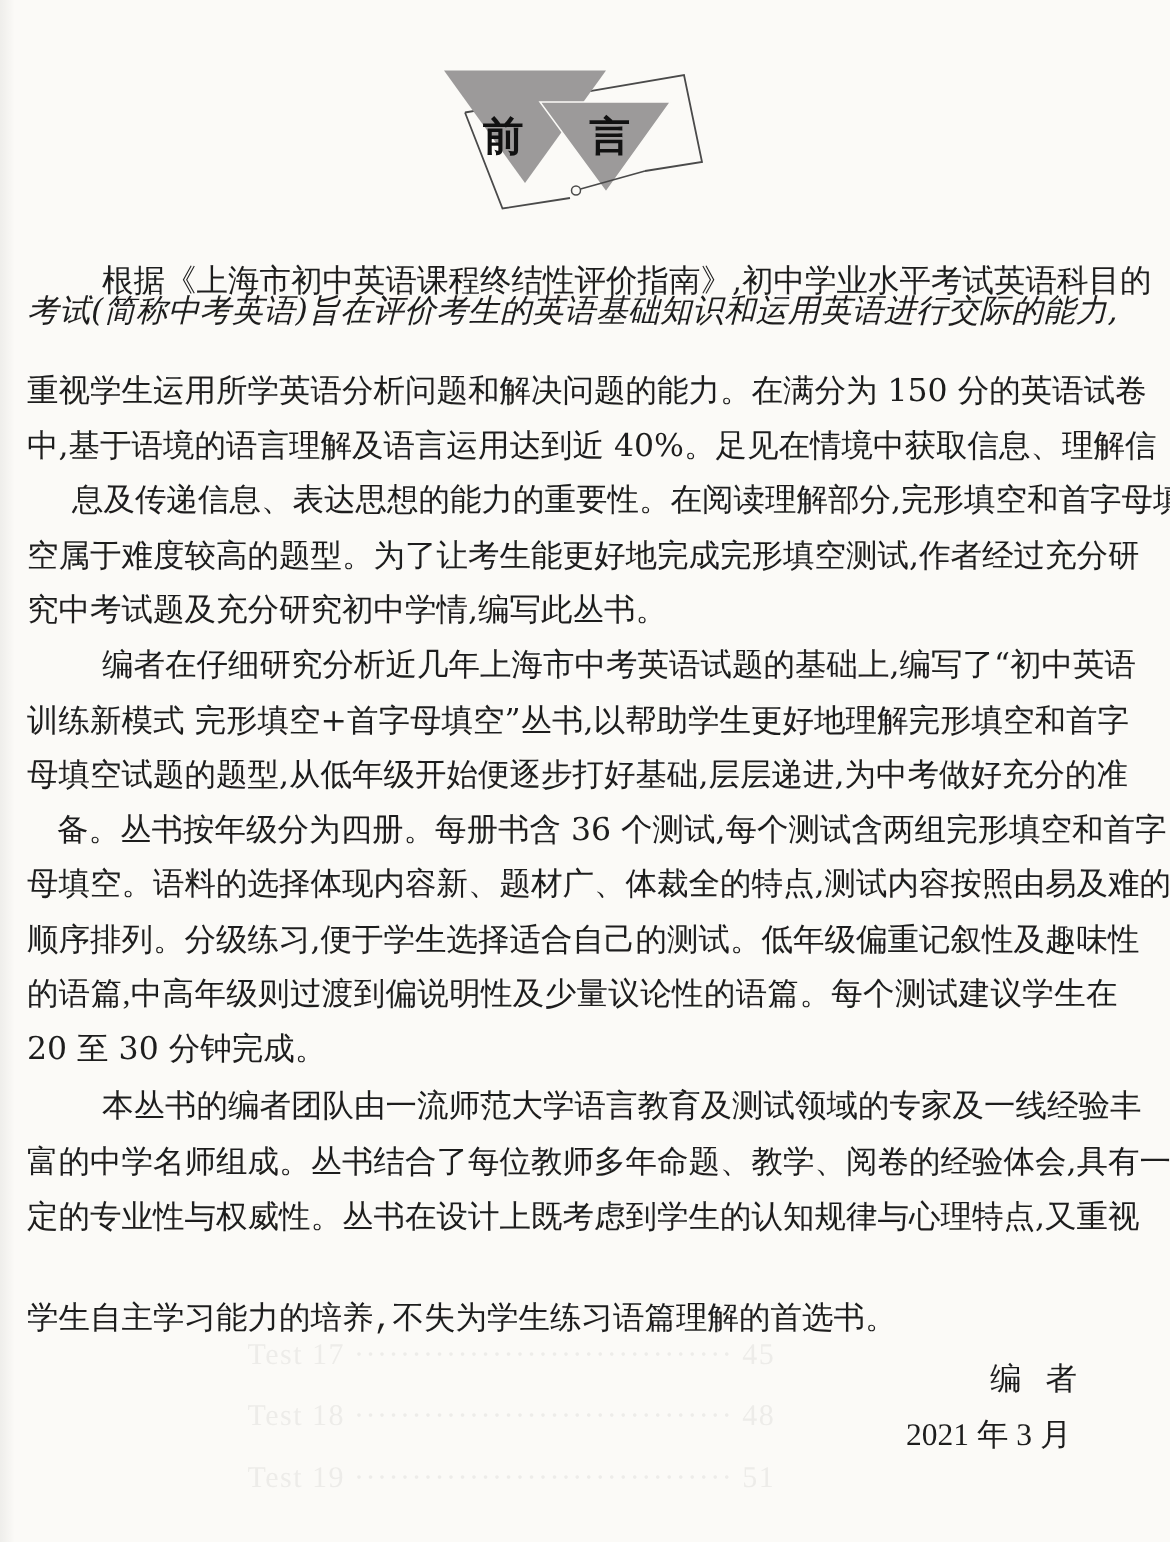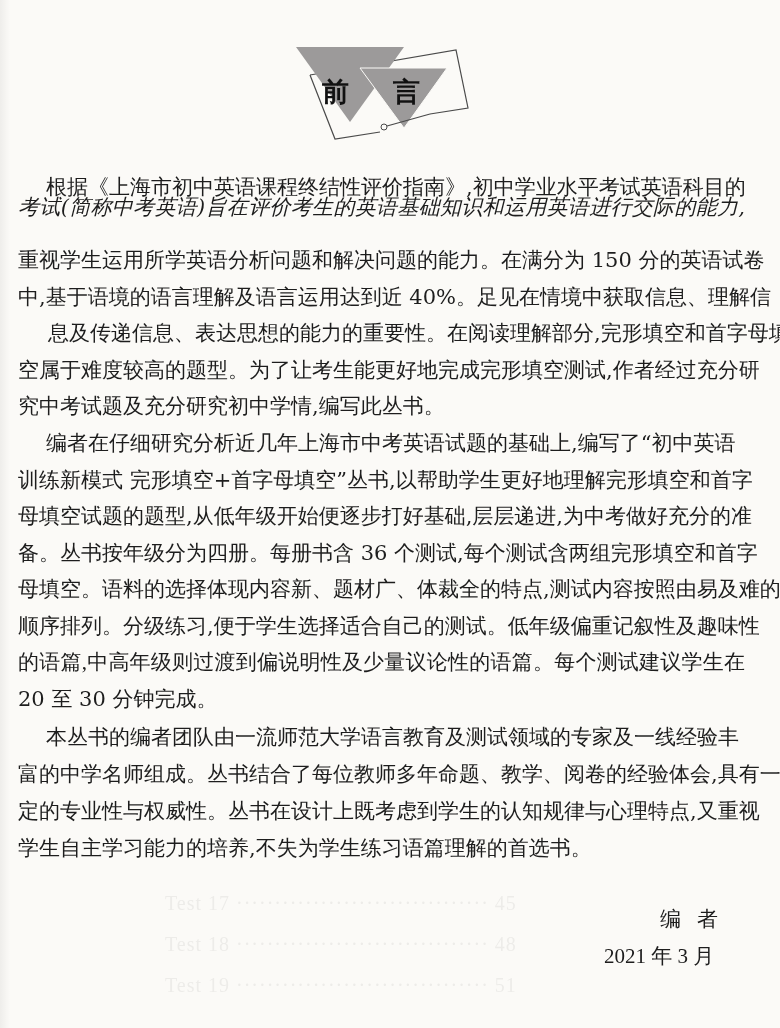--- a/index.html
+++ b/index.html
@@ -64,21 +64,21 @@
     left: 18px;
     width: 727px;
     height: 26px;
     font-size: 21px;
     line-height: 26px;
     white-space: nowrap;
     text-align: justify;
     text-align-last: justify;
     color: #1d1d1d;
   }
-  .line.indent { left: 46px; width: 685px; }
+  .line.indent { left: 68px; width: 685px; }
   .line.last { text-align-last: left; }
   .sign {
     position: absolute;
     font-size: 21px;
     line-height: 26px;
     color: #1d1d1d;
     white-space: nowrap;
   }
   .sign-name { left: 660px; letter-spacing: 16px; }
   .sign-date { left: 604px; font-family: "Liberation Serif", "DejaVu Serif", serif; }
@@ -118,30 +118,30 @@
     <div class="line" style="top:284px;">中,基于语境的语言理解及语言运用达到近 40%。足见在情境中获取信息、理解信</div>
     <div class="line" style="top:320px;margin-left:30px;">息及传递信息、表达思想的能力的重要性。在阅读理解部分,完形填空和首字母填</div>
     <div class="line" style="top:357px;">空属于难度较高的题型。为了让考生能更好地完成完形填空测试,作者经过充分研</div>
     <div class="line last" style="top:393px;">究中考试题及充分研究初中学情,编写此丛书。</div>
   </div>
 
   <div>
     <div class="line indent" style="top:430px;">编者在仔细研究分析近几年上海市中考英语试题的基础上,编写了“初中英语</div>
     <div class="line" style="top:467px;">训练新模式 完形填空+首字母填空”丛书,以帮助学生更好地理解完形填空和首字</div>
     <div class="line" style="top:503px;">母填空试题的题型,从低年级开始便逐步打好基础,层层递进,为中考做好充分的准</div>
-    <div class="line" style="top:540px;">备。丛书按年级分为四册。每册书含 36 个测试,每个测试含两组完形填空和首字</div>
+    <div class="line" style="top:540px;margin-left:20px;">备。丛书按年级分为四册。每册书含 36 个测试,每个测试含两组完形填空和首字</div>
     <div class="line" style="top:576px;">母填空。语料的选择体现内容新、题材广、体裁全的特点,测试内容按照由易及难的</div>
     <div class="line" style="top:613px;">顺序排列。分级练习,便于学生选择适合自己的测试。低年级偏重记叙性及趣味性</div>
     <div class="line" style="top:649px;font-family:Liberation Serif, serif;">的语篇,中高年级则过渡到偏说明性及少量议论性的语篇。每个测试建议学生在</div>
     <div class="line last" style="top:686px;">20 至 30 分钟完成。</div>
   </div>
 
   <div>
     <div class="line indent" style="top:724px;">本丛书的编者团队由一流师范大学语言教育及测试领域的专家及一线经验丰</div>
     <div class="line" style="top:761px;">富的中学名师组成。丛书结合了每位教师多年命题、教学、阅卷的经验体会,具有一</div>
     <div class="line" style="top:798px;">定的专业性与权威性。丛书在设计上既考虑到学生的认知规律与心理特点,又重视</div>
-    <div class="line last" style="top:835px;">学生自主学习能力的培养,不失为学生练习语篇理解的首选书。</div>
+    <div class="line last" style="top:868px;font-family:Liberation Mono, monospace;">学生自主学习能力的培养,不失为学生练习语篇理解的首选书。</div>
   </div>
 
   <div class="sign sign-name" style="top:906px;">编者</div>
   <div class="sign sign-date" style="top:943px;">2021 年 3 月</div>
 
 </div>
 
 </body></html>

